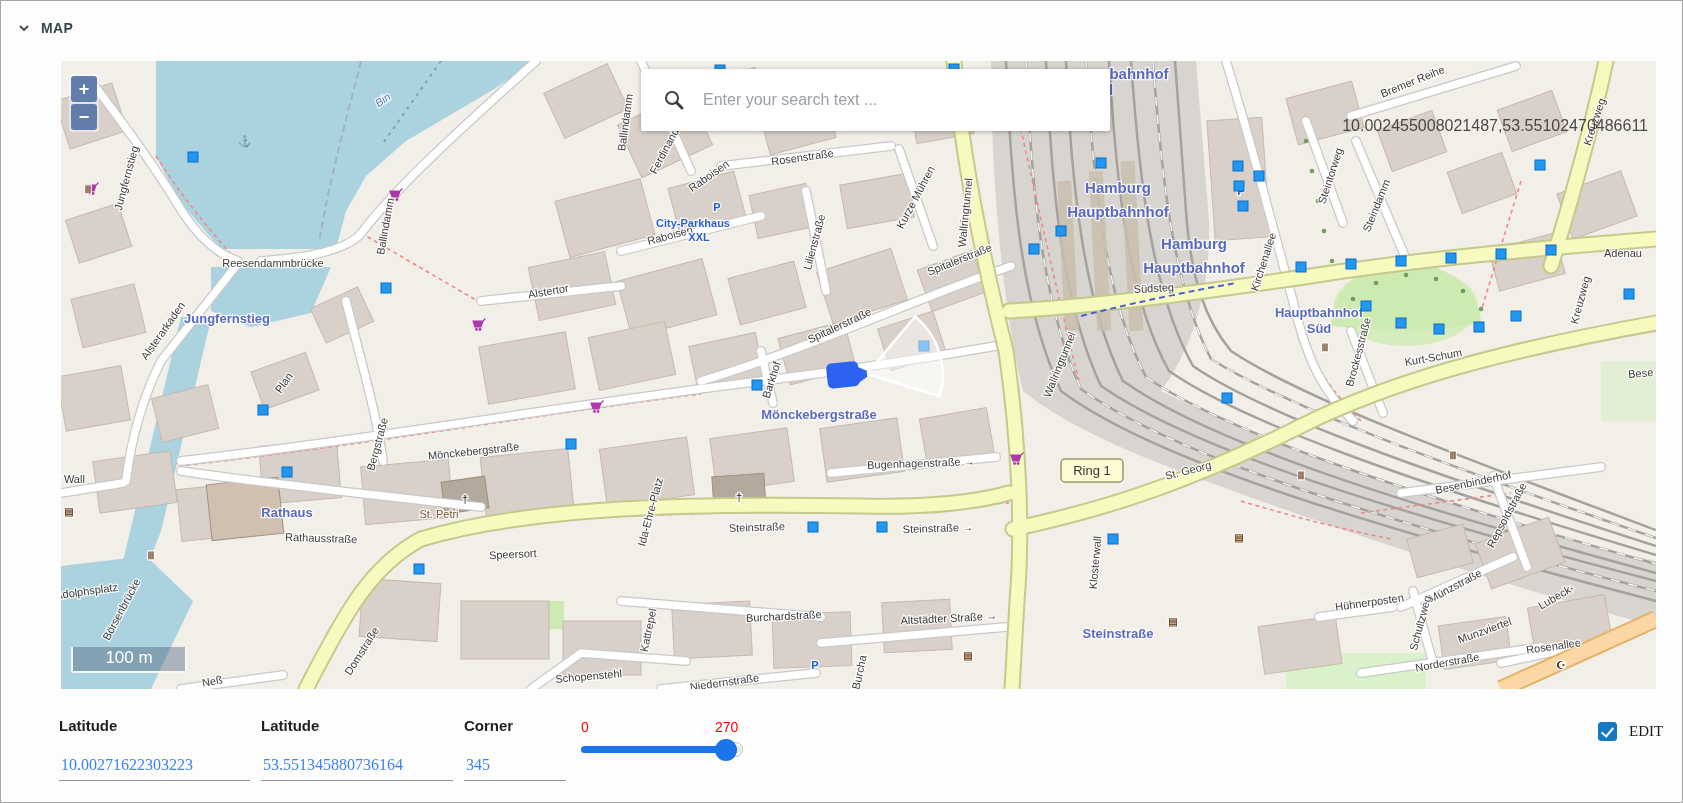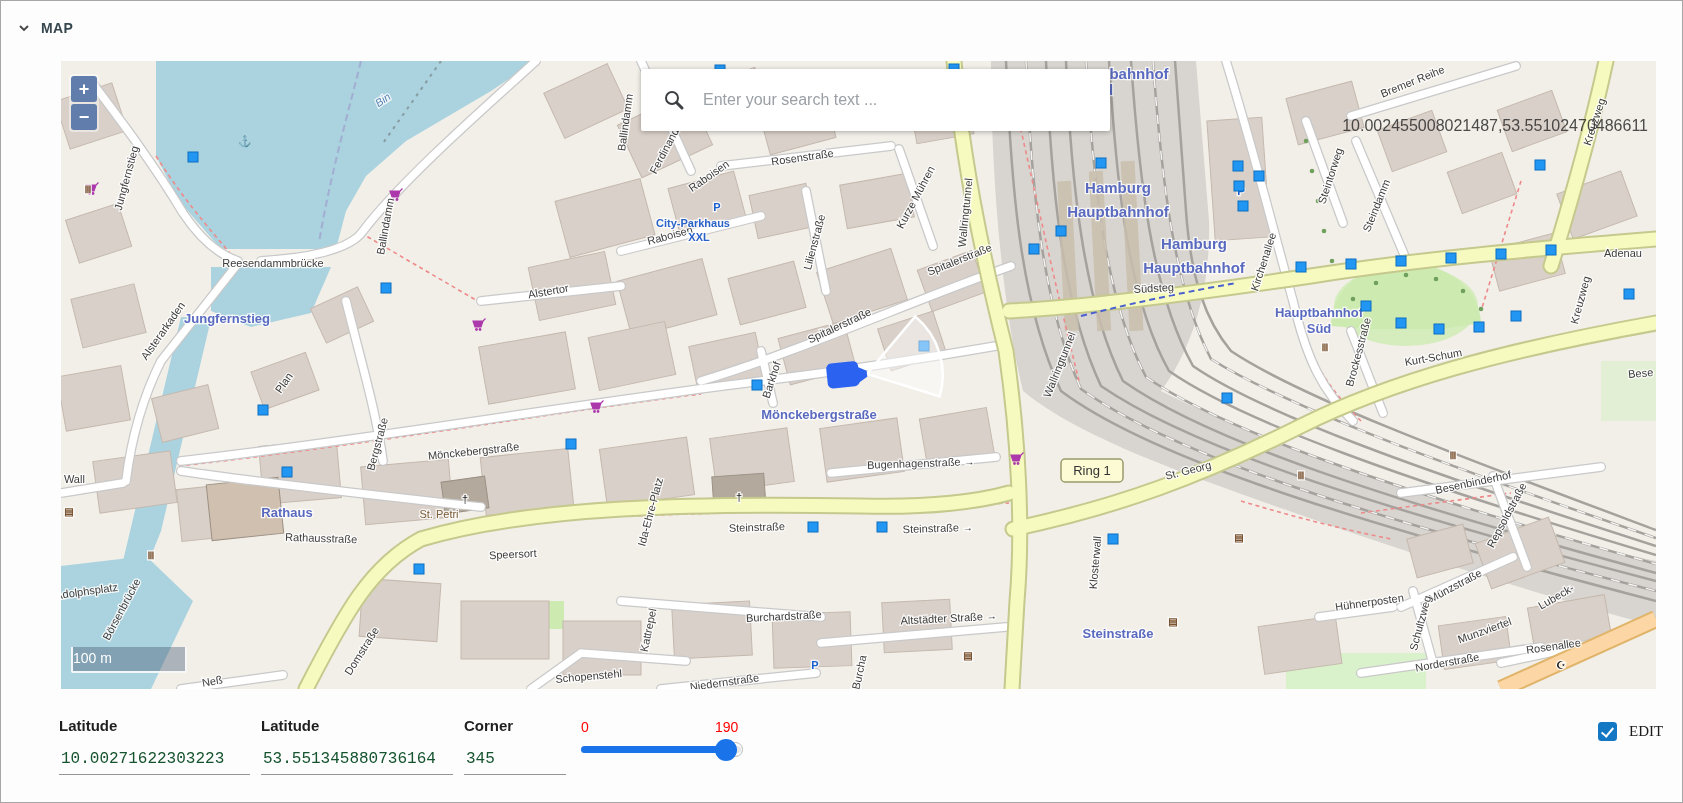--- a/index.html
+++ b/index.html
@@ -22,25 +22,25 @@
   .ic{fill:#222;}
   .marker{fill:#2196f3;stroke:#0d6fc0;stroke-width:1;}
   
   #zoomctl{position:absolute;left:8px;top:13px;background:rgba(255,255,255,.45);border-radius:4px;padding:2px;display:flex;flex-direction:column;gap:2px;}
   .zbtn{width:26px;height:26px;background:#607dab;color:#fff;border:none;border-radius:3px;font-size:18px;font-weight:bold;line-height:24px;text-align:center;cursor:pointer;padding:0;}
   #searchbox{position:absolute;left:580px;top:8px;width:469px;height:62px;background:#fff;border-radius:2px;box-shadow:0 1px 5px rgba(0,0,0,.3);display:flex;align-items:center;}
   #searchbox svg{margin:0 16px 0 22px;flex:0 0 auto;}
   #searchbox input{flex:1;border:none;outline:none;font-size:16px;color:#333;font-family:"Liberation Sans",sans-serif;background:transparent;}
   #searchbox input::placeholder{color:#9aa0a6;}
   #coords{position:absolute;right:8px;top:12px;font-size:16px;color:rgba(45,45,45,.85);margin-top:44px;}
-  #scaleline{position:absolute;left:10px;bottom:16px;width:112px;height:24px;background:rgba(70,90,115,.40);border:2px solid rgba(255,255,255,.9);border-top:none;color:#fff;font-size:14px;line-height:22px;border-radius:0 0 2px 2px;}
+  #scaleline{position:absolute;left:10px;bottom:16px;width:112px;height:24px;background:rgba(70,90,115,.40);border:2px solid rgba(255,255,255,.9);border-top:none;color:#fff;font-size:17px;text-align:center;line-height:22px;border-radius:0 0 2px 2px;}
   
   .fld{position:absolute;}
   .fld .lab{font-size:15px;font-weight:700;color:#1f1f1f;}
-  .fld input{display:block;border:none;border-bottom:1px solid #949494;outline:none;font-size:16px;color:#14532d;background:transparent;padding:6px 2px 6px 2px;margin-top:10px;font-family:Liberation Mono, monospace;}
+  .fld input{display:block;border:none;border-bottom:1px solid #949494;outline:none;font-size:16px;color:#3b82f6;background:transparent;padding:6px 2px 6px 2px;margin-top:16px;font-family:Liberation Serif, serif;}
   #sliderzone{position:absolute;left:578px;top:718px;width:180px;height:50px;}
   .slim{position:absolute;top:0;font-size:14px;color:#f00;}
   #sl-track{position:absolute;left:2px;top:27px;width:160px;height:7px;background:#e6e6e6;border-radius:4px;}
   #sl-endring{position:absolute;top:23px;width:15px;height:15px;border:1.5px solid #b9b9b9;background:#fff;border-radius:50%;box-sizing:border-box;}
   #sl-fill{position:absolute;left:2px;top:27px;height:7px;background:#1a73e8;border-radius:4px;}
   #sl-thumb{position:absolute;top:19.5px;width:22px;height:22px;background:#1a73e8;border-radius:50%;cursor:pointer;}
   #editzone{position:absolute;left:1597px;top:721px;display:flex;align-items:center;gap:12px;font-family:Liberation Serif, serif;}
   #editbox{width:19px;height:19px;border-radius:3.5px;border:2px solid #1377c4;box-sizing:border-box;background:#fff;cursor:pointer;position:relative;}
   #editbox.on{background:#1377c4;}
   #editbox.on::after{content:"";position:absolute;left:4px;top:1px;width:5px;height:10px;border:solid #fff;border-width:0 2.5px 2.5px 0;transform:rotate(40deg);}
@@ -458,21 +458,21 @@
     <div class="lab">Latitude</div>
     <input style="width: 188px;" value="53.551345880736164">
   </div>
   <div class="fld" style="left:463px;top:716px;">
     <div class="lab">Corner</div>
     <input style="width: 98px;" value="345">
   </div>
 
   <div id="sliderzone">
     <span class="slim" style="left:2px;">0</span>
-    <span class="slim" style="left:136px;">190</span>
+    <span class="slim" style="left:136px;">270</span>
     <div id="sl-endring" style="left:149px;"></div>
     <div id="sl-track"></div>
     <div id="sl-fill" style="width: 145.25px;"></div>
     <div id="sl-thumb" style="left: 136.25px;"></div>
   </div>
 
   <div id="editzone">
     <div id="editbox" class="on"></div>
     <span id="editlab">EDIT</span>
   </div>

